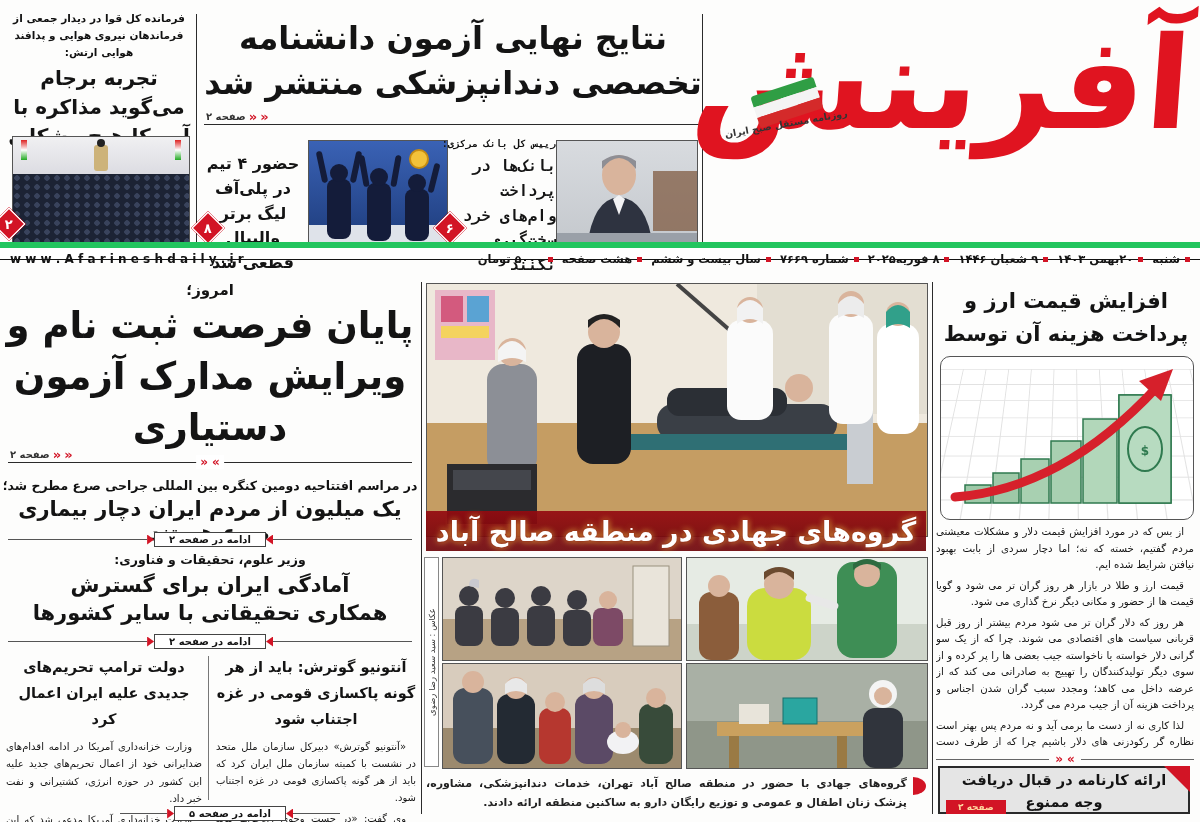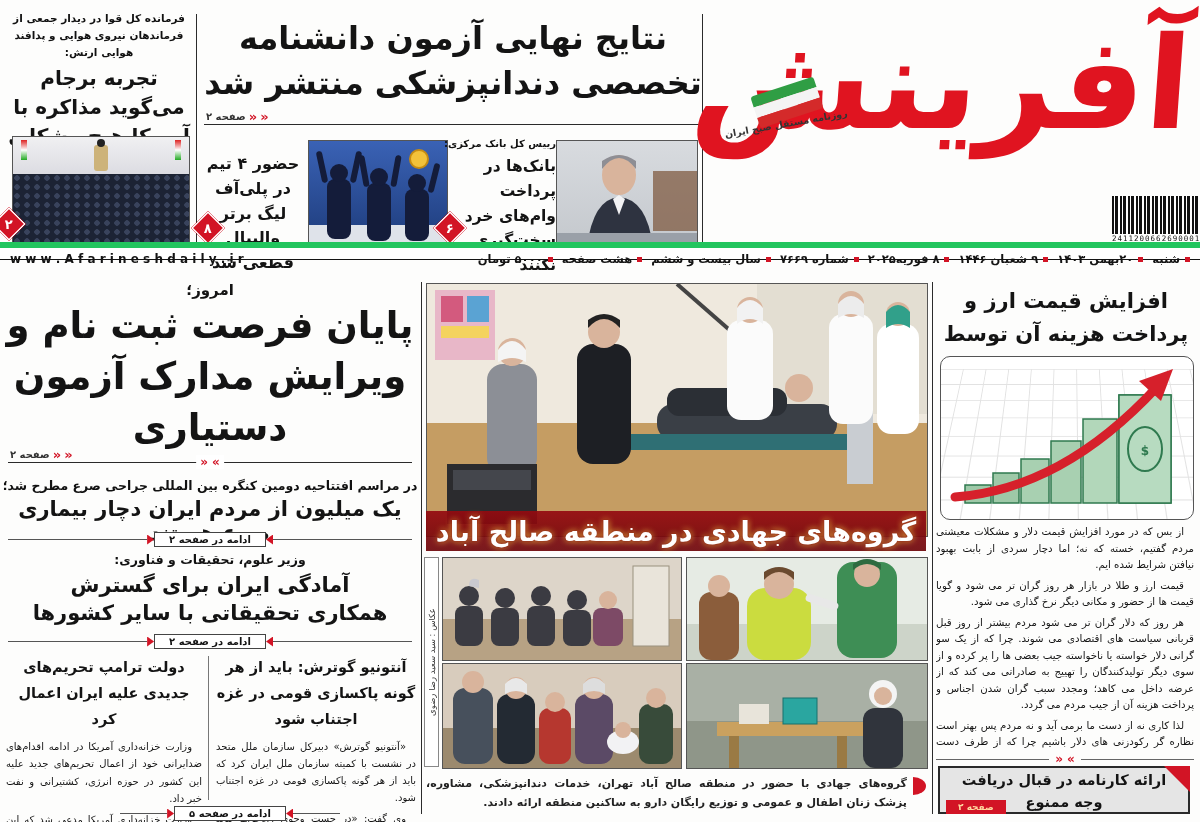--- a/index.html
+++ b/index.html
@@ -99,21 +99,21 @@
       <rect x="96" y="48" width="24" height="52" rx="8"></rect>
       <circle cx="108" cy="42" r="9"></circle>
       <rect x="122" y="22" width="6" height="30" rx="3" transform="rotate(14 125 37)"></rect>
     </g>
   </svg>
 </div>
 <div class="diamond" style="left:196px;top:216px;">
   <span>۸</span>
 </div>
 
-<div class="abs rtl" style="left:452px;top:138px;width:104px;">
+<div class="abs rtl" style="left:452px;top:138px;width:104px;font-family:Liberation Mono, monospace;">
   <div class="kicker" style="font-size:10px;white-space:nowrap;">رییس کل بانک مرکزی:</div>
   <div class="bold" style="font-size:15.5px;line-height:1.6;margin-top:5px;">بانک‌ها در پرداخت وام‌های خرد سخت‌گیری نکنند</div>
 </div>
 <div class="photo" style="left:556px;top:140px;width:140px;height:106px;background:linear-gradient(#d8dbdf,#c4c8cd);">
   <svg width="140" height="106" viewBox="0 0 140 106">
     <rect x="96" y="30" width="44" height="60" fill="#7a5238" opacity="0.7"></rect>
     <ellipse cx="62" cy="34" rx="17" ry="20" fill="#d9b49c"></ellipse>
     <path d="M45 28 Q62 6 79 28 L79 20 Q62 8 45 20 Z" fill="#8e8e94"></path>
     <path d="M30 106 Q36 58 62 56 Q90 58 96 106 Z" fill="#2e3340"></path>
     <polygon points="56,58 62,74 68,58 62,54" fill="#f2f2f4"></polygon>
@@ -128,24 +128,20 @@
 
 <div class="abs" style="left:706px;top:0;width:494px;height:248px;">
   <div class="abs rtl" style="right:14px;top:-18px;width:470px;text-align:center;color:#e01420;font-size:128px;font-weight:bold;
     transform:scaleX(1.02) skewX(-4deg);letter-spacing:-6px;line-height:1.6;">آفرینش</div>
   <div class="abs" style="left:48px;top:86px;width:66px;height:34px;transform:rotate(-18deg);">
     <div style="width:100%;height:11px;background:#2f9e44;border-radius:3px 3px 0 0;"></div>
     <div style="width:100%;height:11px;background:#f4f4f4;"></div>
     <div style="width:100%;height:11px;background:#d42a2a;border-radius:0 0 3px 3px;"></div>
   </div>
   <div class="abs rtl" style="left:10px;top:118px;width:140px;font-size:9.5px;font-weight:bold;color:#333;transform:rotate(-10deg);text-align:center;">روزنامه مستقل صبح ایران</div>
-  <div class="abs" style="left:406px;top:196px;width:86px;height:48px;">
-    <div style="width:100%;height:38px;background:repeating-linear-gradient(90deg,#111 0 2px,#fff 2px 3px,#111 3px 6px,#fff 6px 8px);"></div>
-    <div style="font-family:'DejaVu Sans Mono',monospace;font-size:7.5px;text-align:center;letter-spacing:1px;">2411200662690001</div>
-  </div>
 </div>
 
 <div class="abs" style="left:0;top:242px;width:1200px;height:18px;border-top:6px solid #22c55e;border-bottom:1.5px solid #141414;box-sizing:border-box;background:#fff;">
   <div class="abs" style="left:10px;top:4px;font-size:12px;font-weight:bold;">w w w . A f a r i n e s h d a i l y . i r</div>
   <div class="abs rtl" style="right:10px;top:4px;display:flex;gap:9px;">
     <span class="dl-item">شنبه</span>
     <span class="dl-item">۲۰بهمن ۱۴۰۳</span>
     <span class="dl-item">۹ شعبان ۱۴۴۶</span>
     <span class="dl-item">۸ فوریه۲۰۲۵</span>
     <span class="dl-item">شماره ۷۶۶۹</span>

